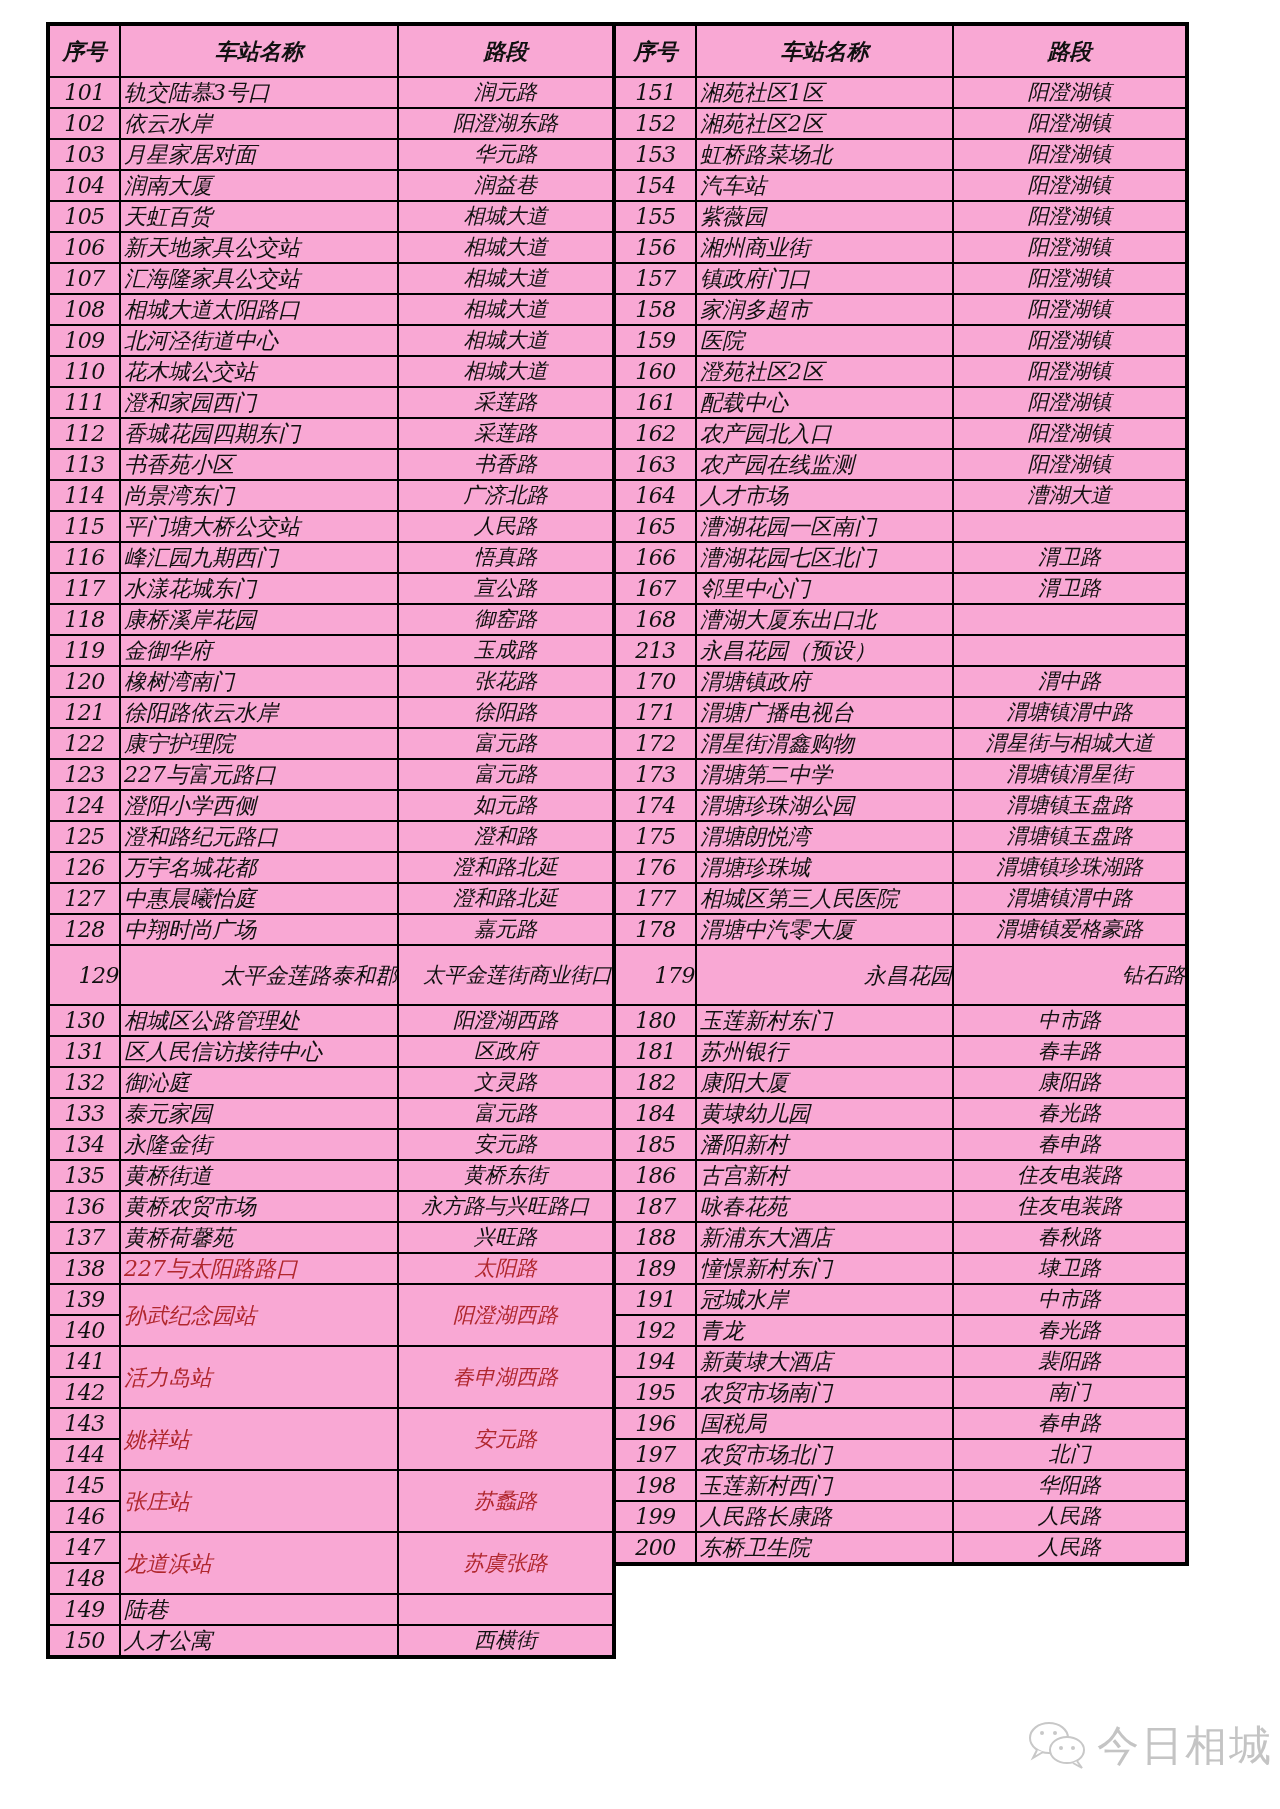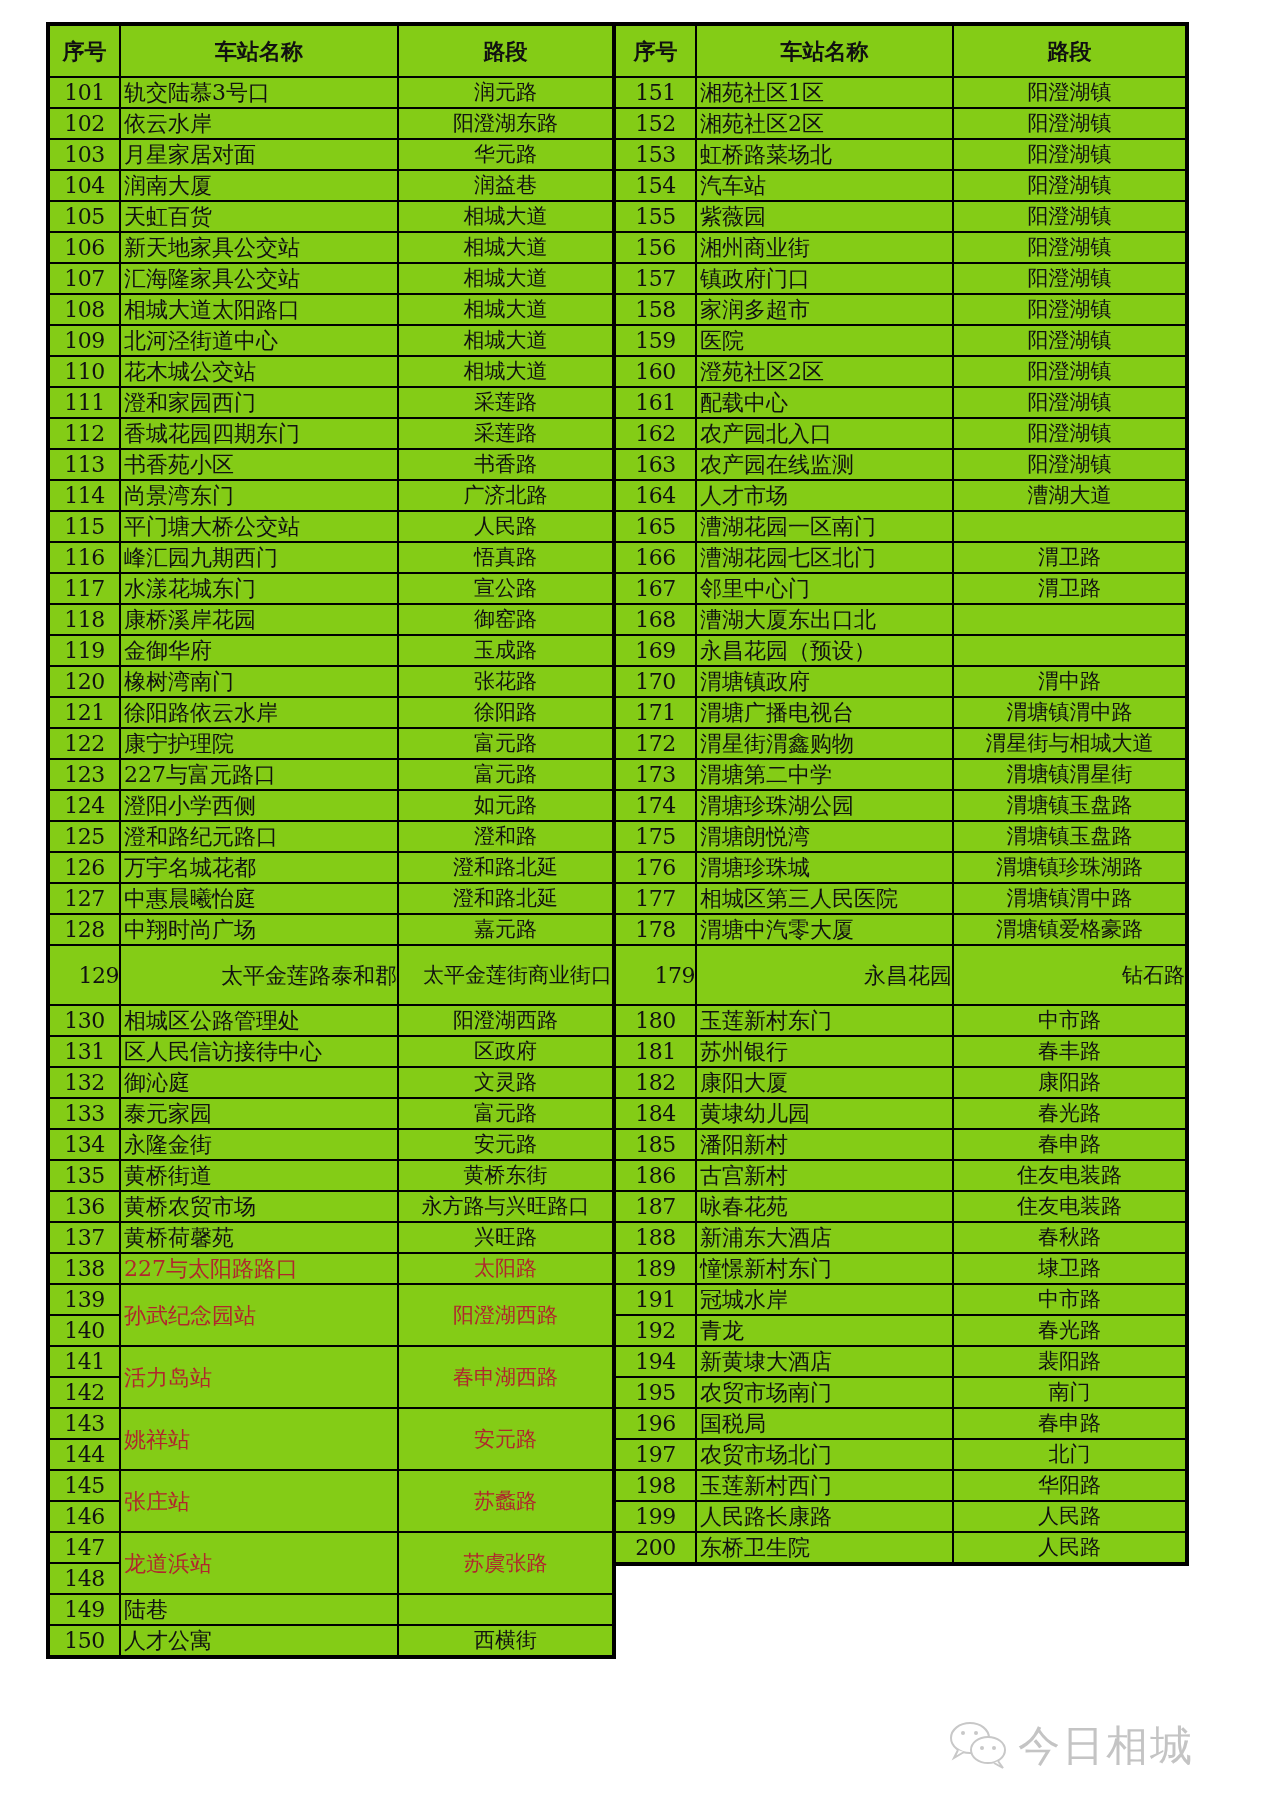--- a/index.html
+++ b/index.html
@@ -1,35 +1,35 @@
 <!DOCTYPE html>
 <html><head>
 <meta charset="utf-8">
 <style>
   html, body { margin: 0; padding: 0; background: #ffffff; }
   body { width: 1280px; height: 1809px; position: relative; overflow: hidden;
          font-family: "DejaVu Serif", "Liberation Serif", serif; color: #111; }
   table.stations { position: absolute; border-collapse: collapse; table-layout: fixed;
-                   border: 4px solid #000; background: #84cc16; }
+                   border: 4px solid #000; background: #f9a8d4; font-style: italic; }
   table.stations td, table.stations th { border: 2px solid #000; padding: 0; overflow: hidden;
                    white-space: nowrap; height: 29px; line-height: 27px; font-weight: normal; }
   table.stations th { height: 50px; font-family: "DejaVu Sans", "Liberation Sans", sans-serif;
                    font-weight: bold; font-size: 22px; text-align: center; }
   td.no { text-align: center; font-size: 22px; letter-spacing: -0.5px; }
   td.name { text-align: left; font-size: 22px; padding-left: 3px !important; }
   td.road { text-align: center; font-size: 21px; }
   td.road.wrap { white-space: normal; line-height: 26px; }
   tr.tall td { height: 58px; text-align: right; }
   .indent { padding-left: 14px !important; }
   .red { color: #b0272d; }
   #left-table { left: 46px; top: 22px; width: 566px; }
   #right-table { left: 612px; top: 22px; width: 573px; }
   #left-table col.c1 { width: 72px; } #left-table col.c2 { width: 278px; } #left-table col.c3 { width: 216px; }
   #right-table col.c1 { width: 82px; } #right-table col.c2 { width: 257px; } #right-table col.c3 { width: 234px; }
-  .watermark { position: absolute; left: 948px; top: 1718px; display: flex; align-items: center; gap: 8px; }
+  .watermark { position: absolute; left: 1027px; top: 1718px; display: flex; align-items: center; gap: 8px; }
   .watermark .wm-text { font-family: "DejaVu Sans", "Liberation Sans", sans-serif; font-size: 42px;
                         color: #c4c4c4; letter-spacing: 2px; }
 </style>
 </head>
 <body>
 
 <table id="left-table" class="stations">
   <colgroup>
       <col class="c1">
       <col class="c2">
@@ -384,21 +384,21 @@
         <td class="no">167</td>
         <td class="name indent">邻里中心门</td>
         <td class="road">渭卫路</td>
       </tr>
     <tr>
         <td class="no">168</td>
         <td class="name indent">漕湖大厦东出口北</td>
         <td class="road"></td>
       </tr>
     <tr>
-        <td class="no">169</td>
+        <td class="no">213</td>
         <td class="name indent">永昌花园（预设）</td>
         <td class="road"></td>
       </tr>
     <tr>
         <td class="no">170</td>
         <td class="name">渭塘镇政府</td>
         <td class="road">渭中路</td>
       </tr>
     <tr>
         <td class="no">171</td>

